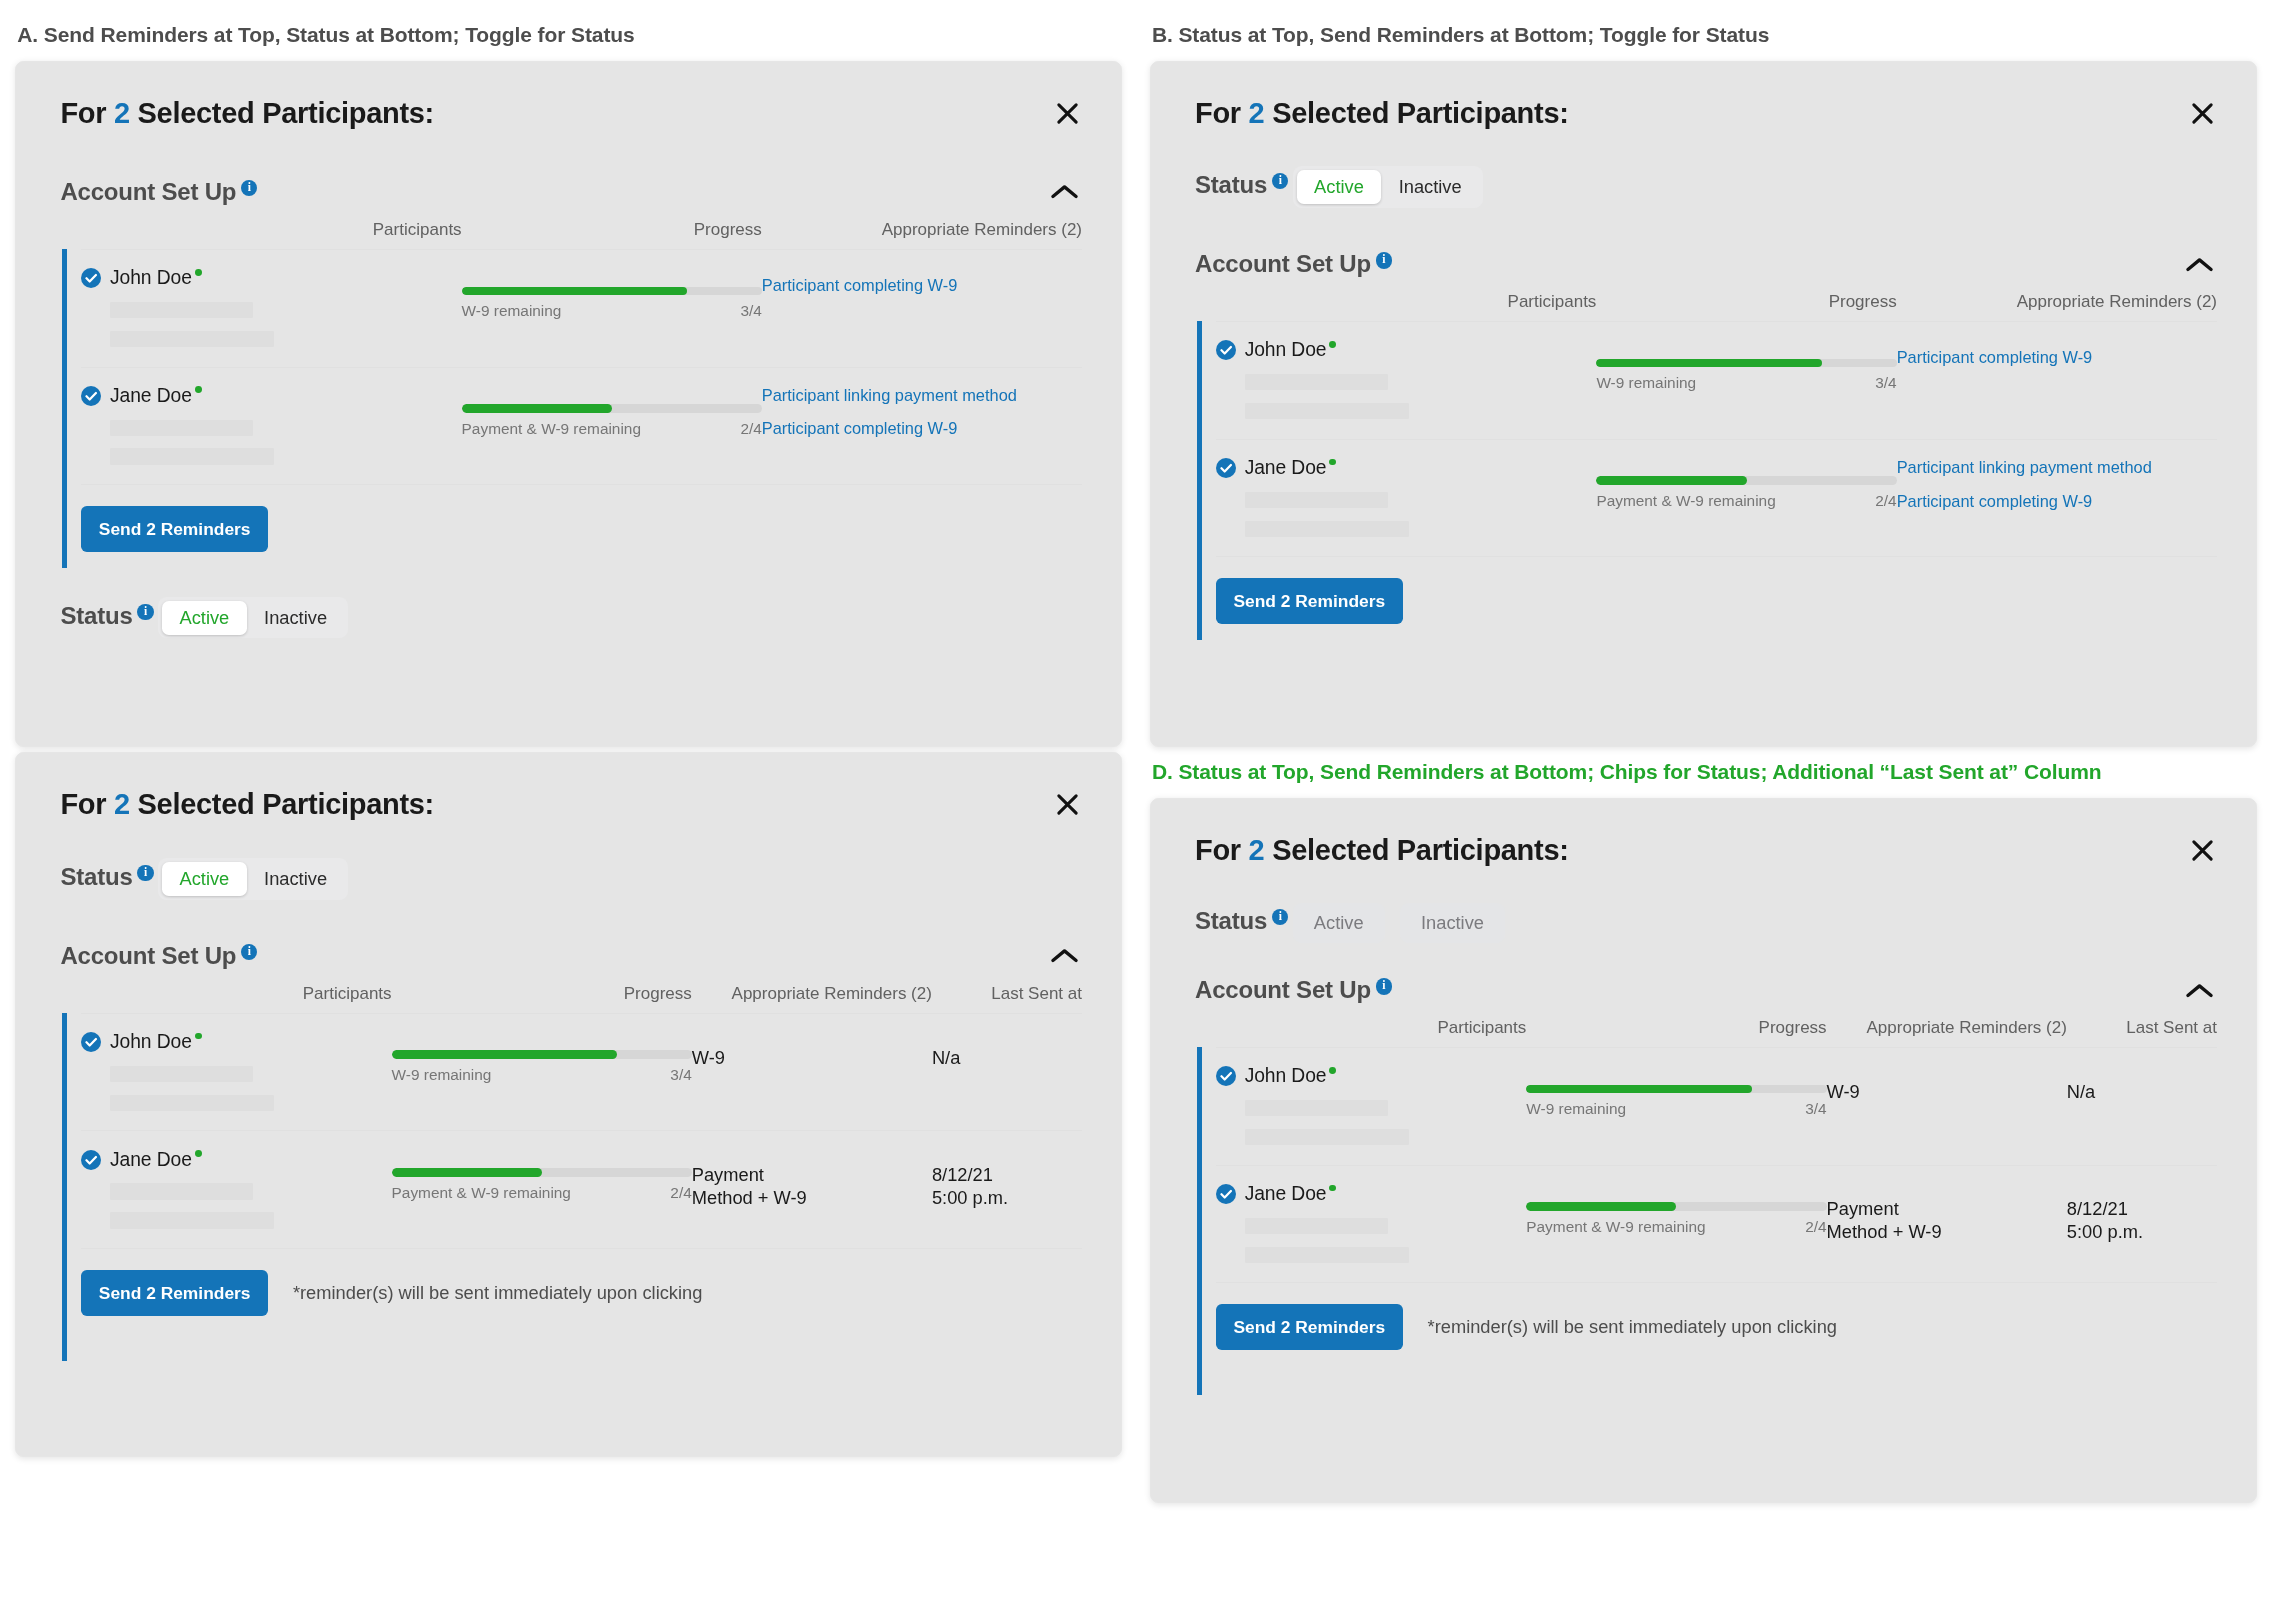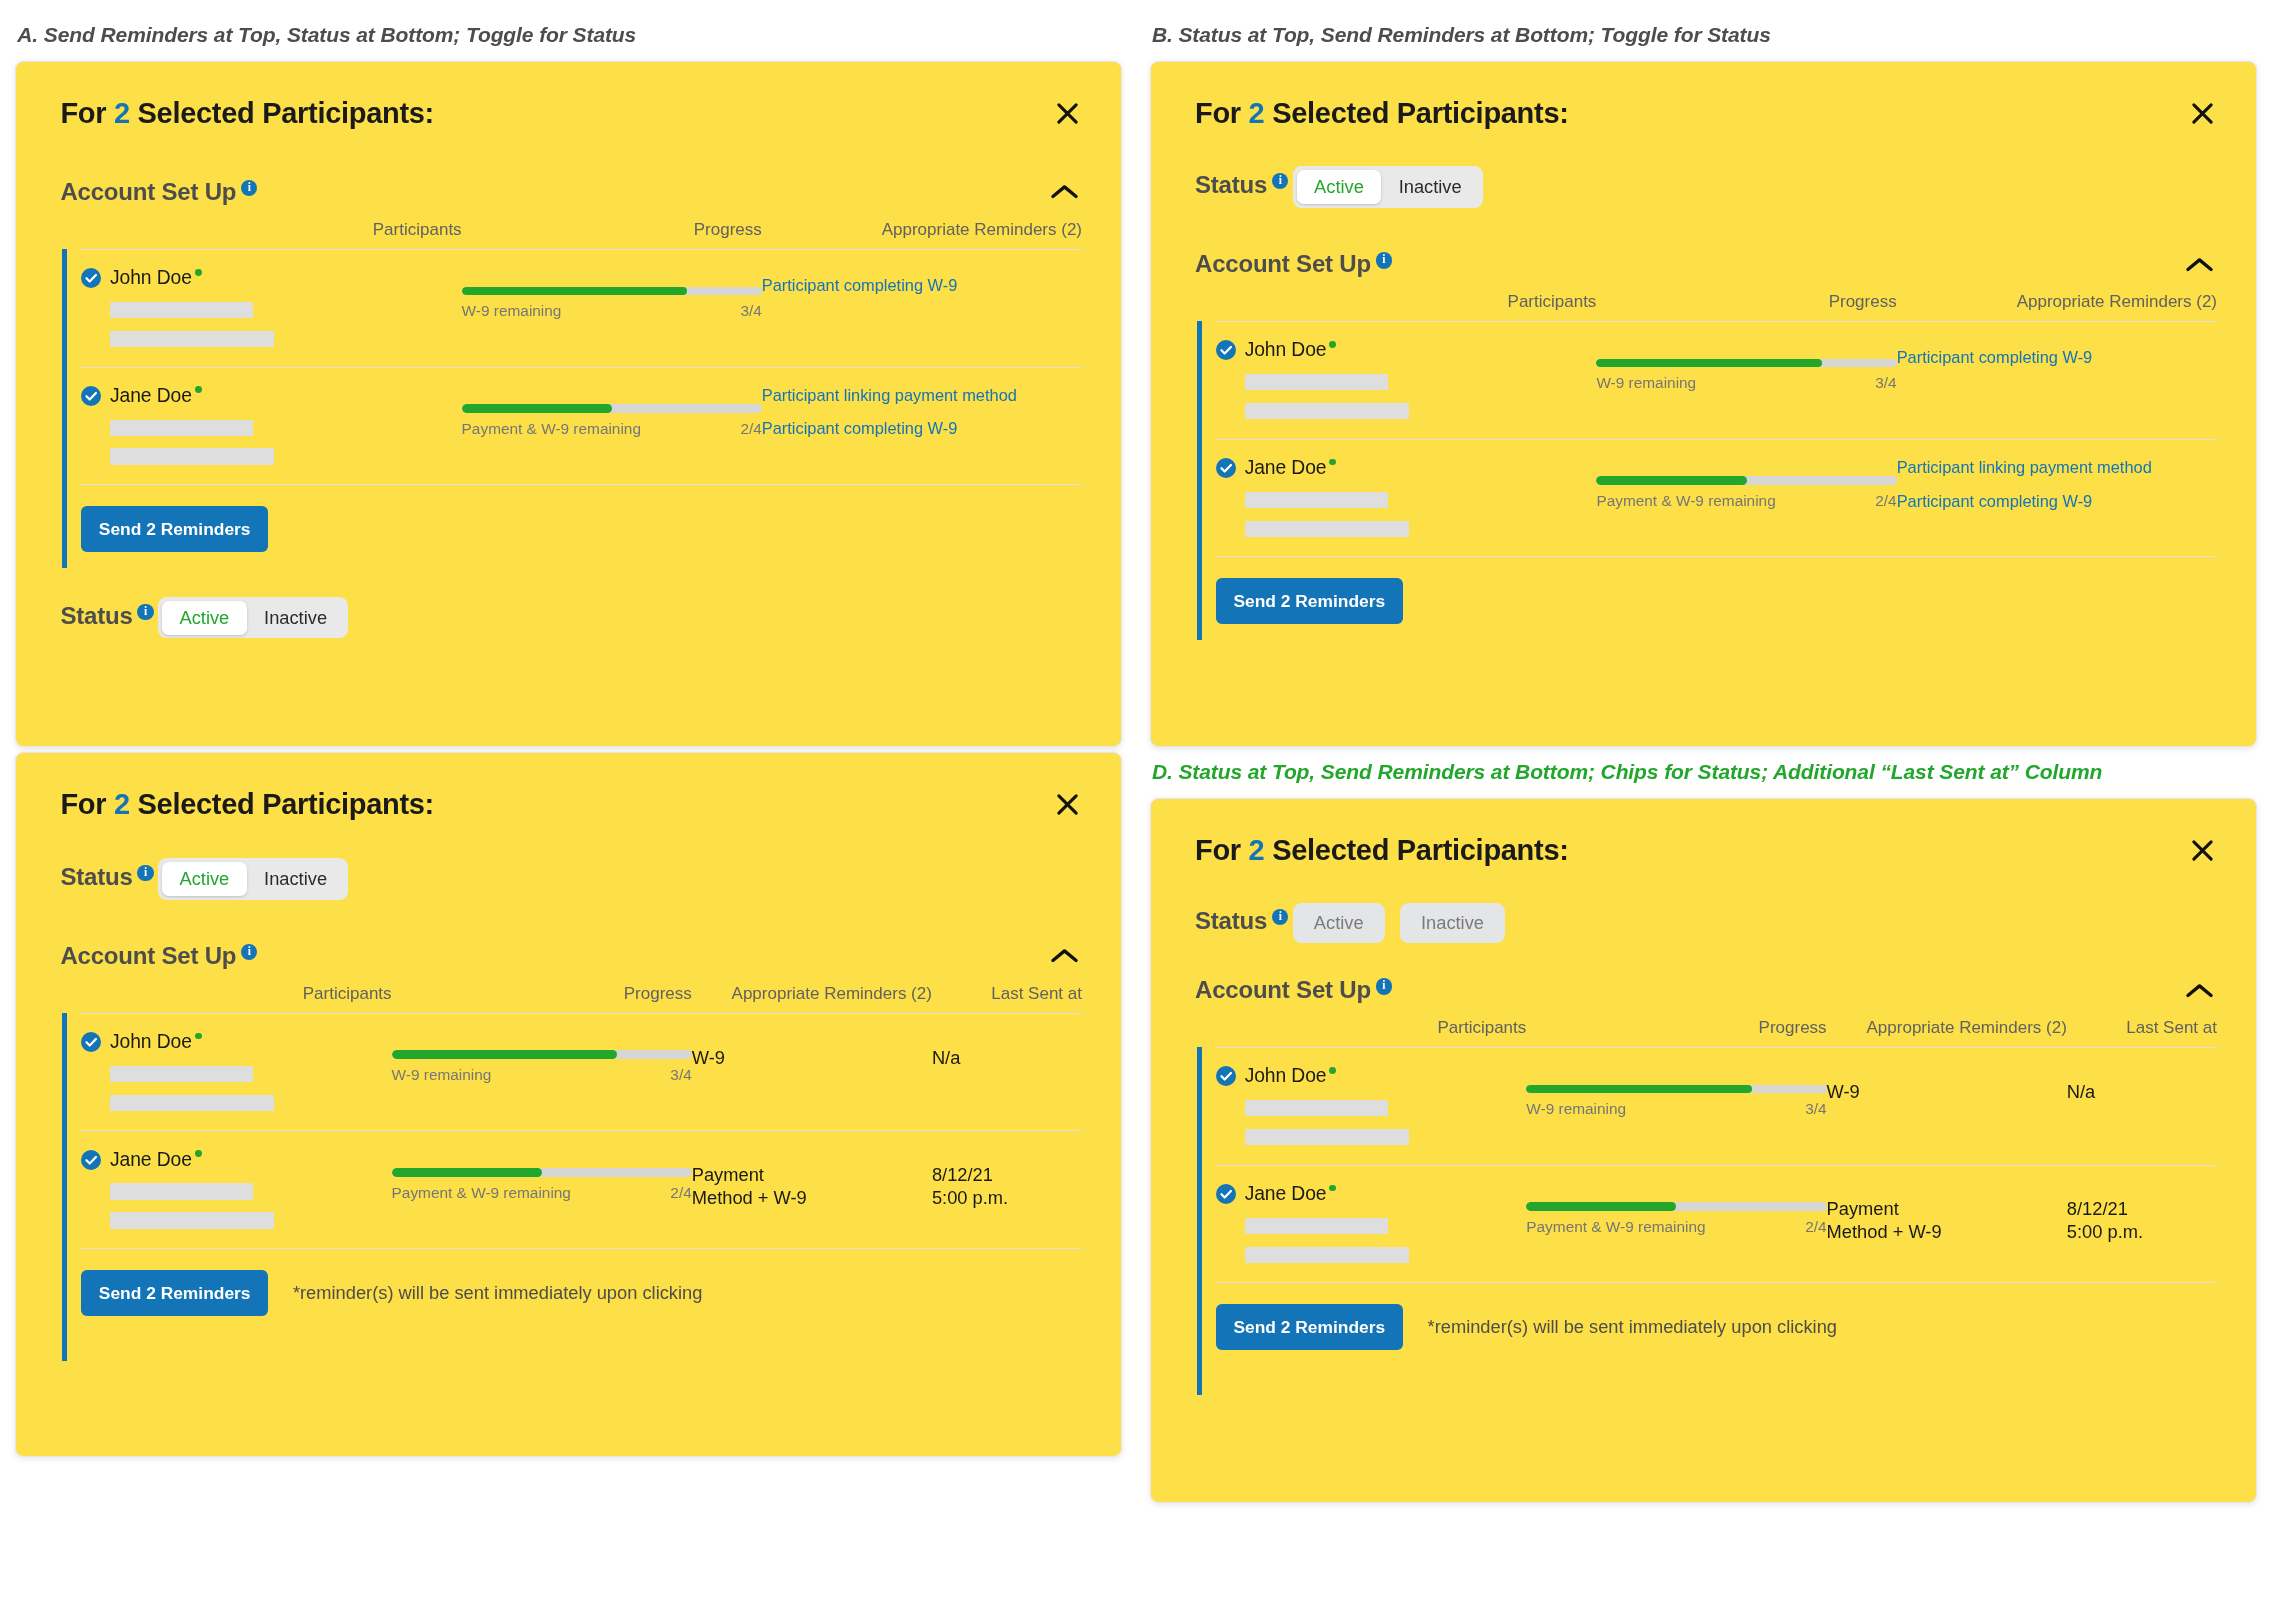--- a/index.html
+++ b/index.html
@@ -23,26 +23,25 @@
   .cell { padding: 5.8px 27px 0 15.4px; }
   .cell.right { padding-left: 1px; }
 
   .panel-heading {
     font-size: 21px;
     color: #4d4d4d;
     font-weight: 600;
     letter-spacing: -0.1px;
     margin: 7.7px 0 13.5px 1.9px;
     white-space: nowrap;
-    font-style: italic;
   }
   .panel-heading.green { color: #22a62b; }
 
   .card {
-    background: #fde047;
+    background: #e5e5e5;
     border: 1px solid #e6e6e6;
     border-radius: 8.7px;
     box-shadow: 0 1.9px 6.8px rgba(0,0,0,0.10);
     padding: 35px 39px 29px 44px;
     position: relative;
   }
   .card.a { height: 686px; }
   .card.b { height: 686px; }
   .card.c { height: 705px; }
   .card.d { height: 705px; }

